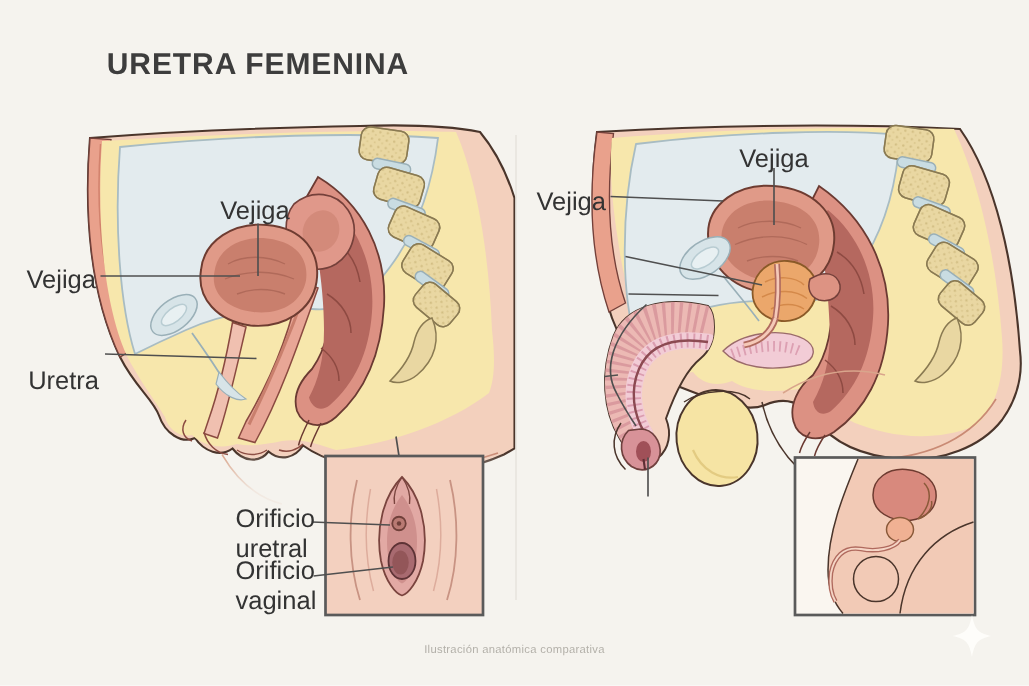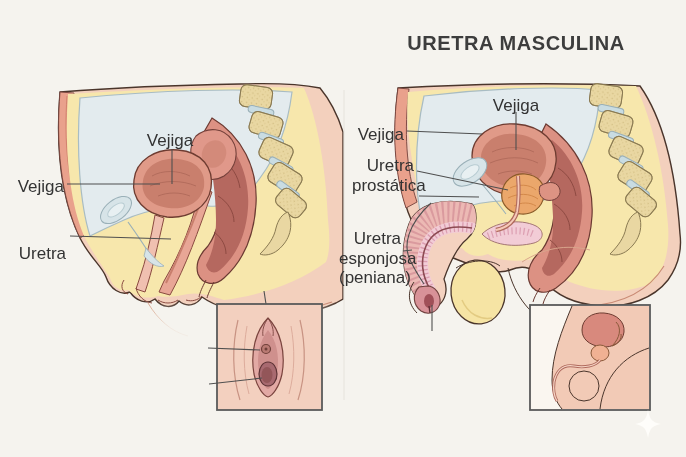--- a/index.html
+++ b/index.html
@@ -306,24 +306,25 @@
       <line x1="417" y1="171" x2="508" y2="190"></line>
       <line x1="419" y1="196" x2="479" y2="197"></line>
       <line x1="403" y1="251" x2="412" y2="250"></line>
       <path d="M 431,203 C 408,224 402,246 411,262 C 415,270 420,278 424,284"></path>
       <line x1="432" y1="305" x2="432" y2="331"></line>
     </g>
 
     <path d="M 648,410 C 650,420 652,422 661,424 C 652,426 650,428 648,438 C 646,428 644,426 635,424 C 644,422 646,420 648,410 Z" fill="#fefdfa" opacity="0.95"></path>
   </svg>
 
-  <div class="title" style="left:376px;">URETRA MASCULINA</div>
+  <div class="title" style="left:32px;">URETRA FEMENINA</div>
 
   <div class="txt t-center" style="left:140px;top:131px;width:60px;">Vejiga</div>
   <div class="txt t-right" style="left:4px;top:177px;width:60px;">Vejiga</div>
   <div class="txt t-right" style="left:6px;top:244px;width:60px;">Uretra</div>
+  <div class="txt t-right" style="left:157px;top:336px;width:48px;">Orificio uretral</div>
+  <div class="txt t-right" style="left:157px;top:371px;width:48px;">Orificio vaginal</div>
 
   <div class="txt t-center" style="left:486px;top:96px;width:60px;">Vejiga</div>
   <div class="txt t-right" style="left:344px;top:125px;width:60px;">Vejiga</div>
-  <div class="txt t-right" style="left:352px;top:156px;width:62px;">Uretra prostática</div>
-  <div class="txt t-right" style="left:339px;top:229px;width:62px;">Uretra esponjosa (peniana)</div>
-
+
+  <div class="caption">Ilustración anatómica comparativa</div>
 </div>
 
 </body></html>

